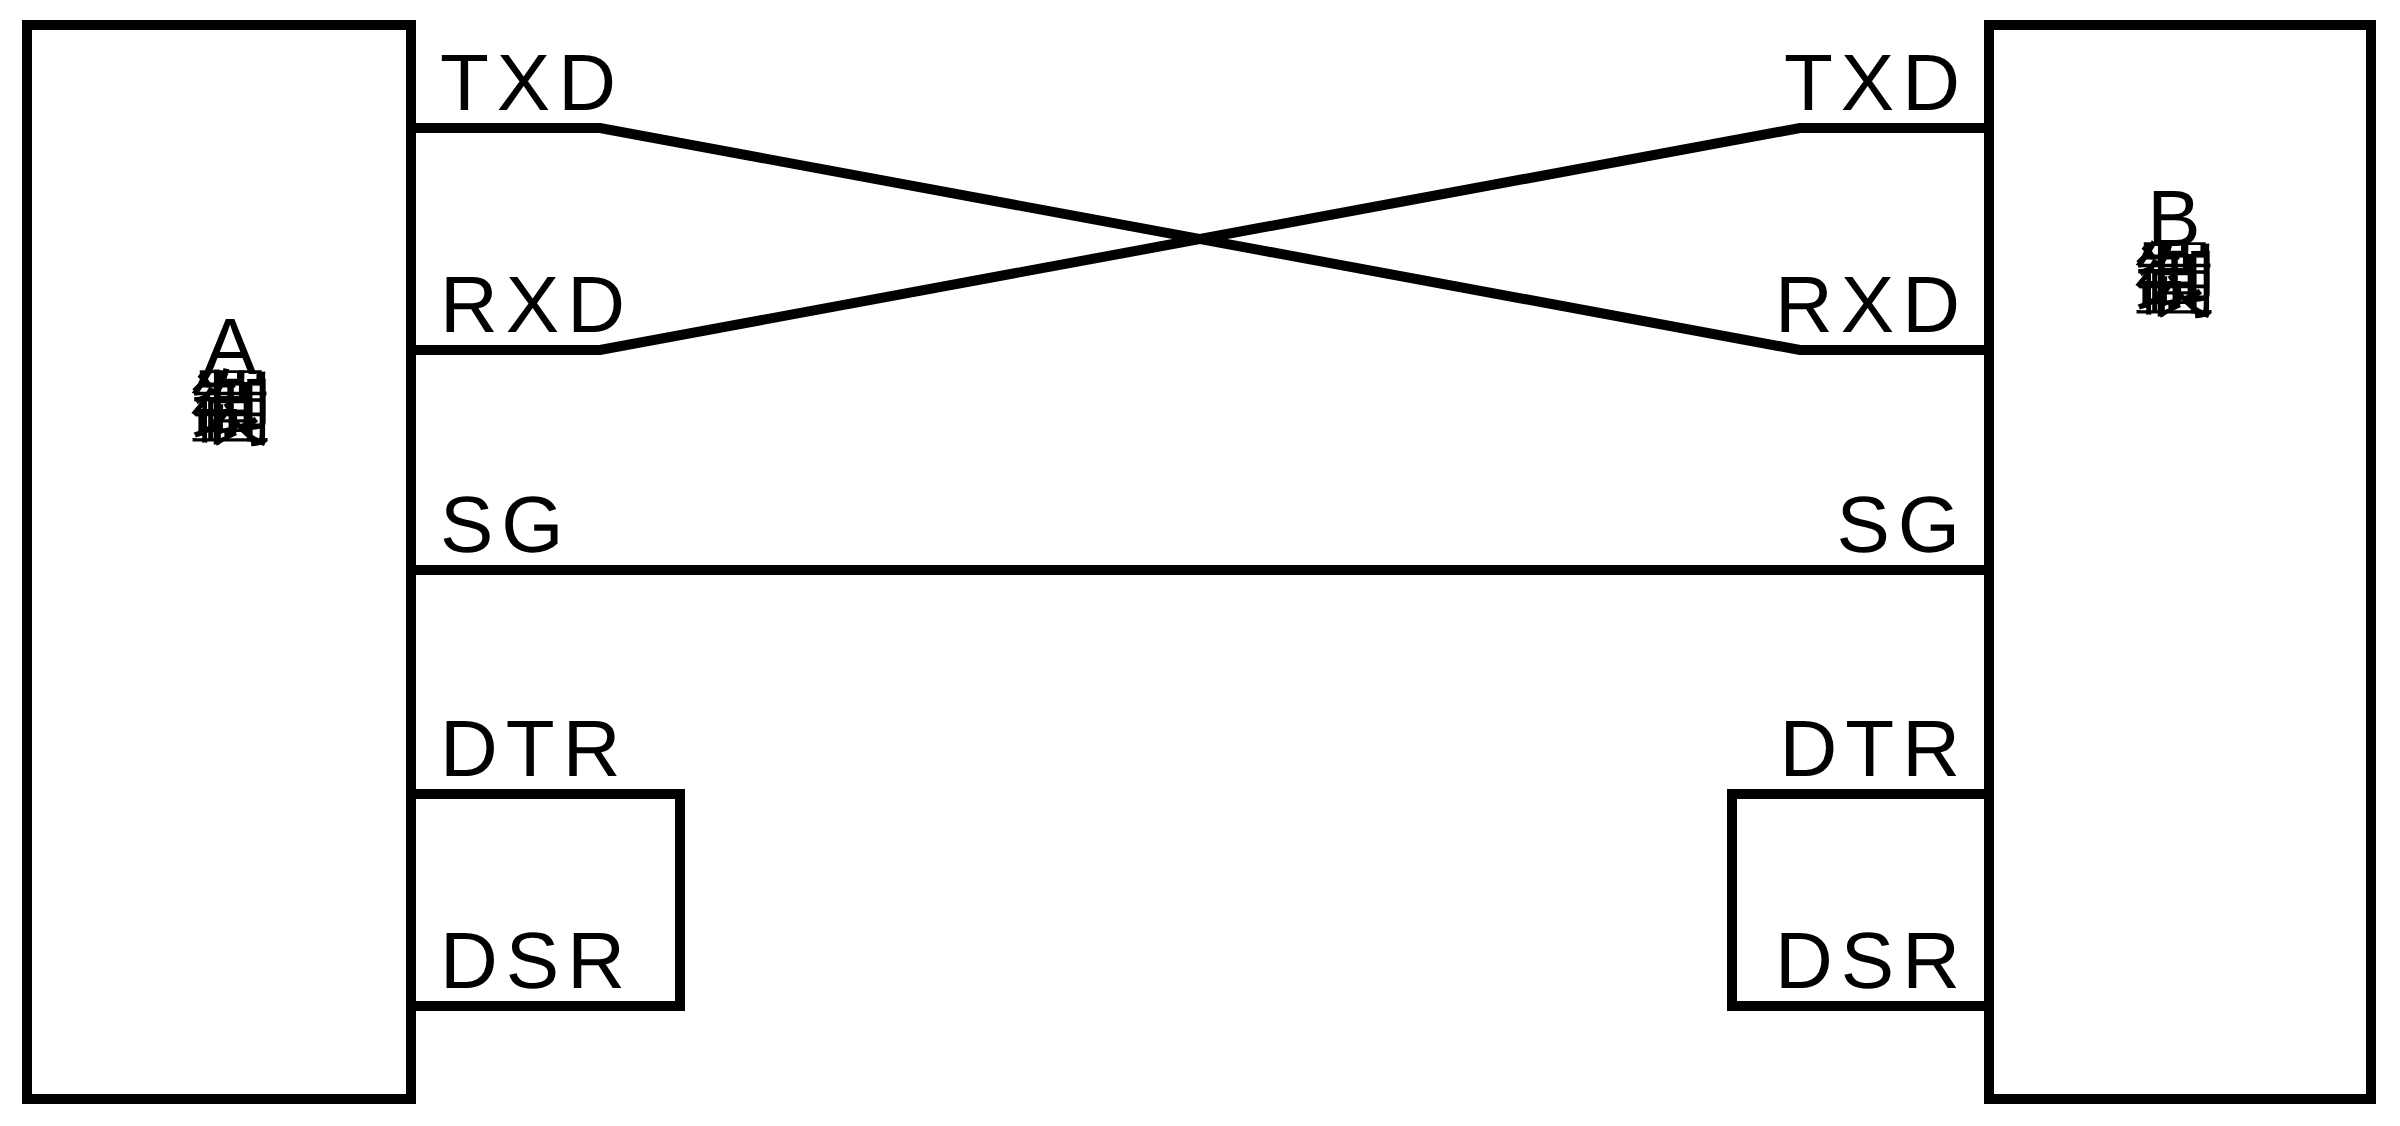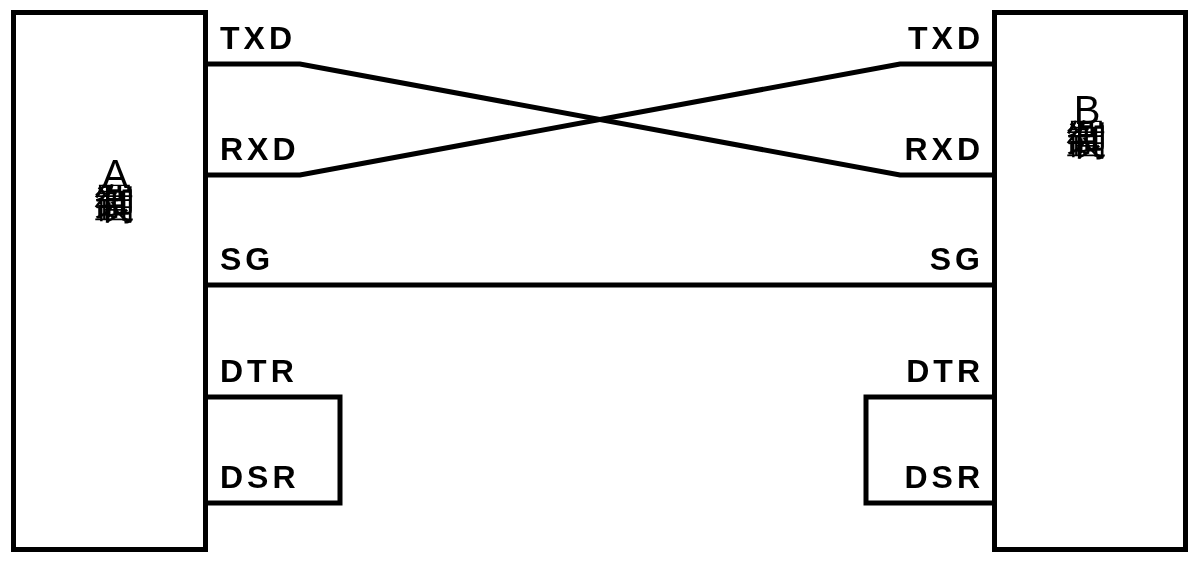--- a/index.html
+++ b/index.html
@@ -41,22 +41,22 @@
     width: 46px;
   }
   #device-b-title {
     left: 1062px;
     top: 88px;
     width: 46px;
   }
   .signal-label {
     position: absolute;
     font-family: "Liberation Sans", sans-serif;
-    font-size: 32px;
-    font-weight: 700;
+    font-size: 40px;
+    font-weight: 400;
     color: #000000;
     letter-spacing: 4px;
     white-space: nowrap;
     line-height: 1;
   }
   .signal-label.right-aligned {
     text-align: right;
   }
   #label-txd-left  { left: 220px; top: 22px; }
   #label-rxd-left  { left: 220px; top: 133px; }

